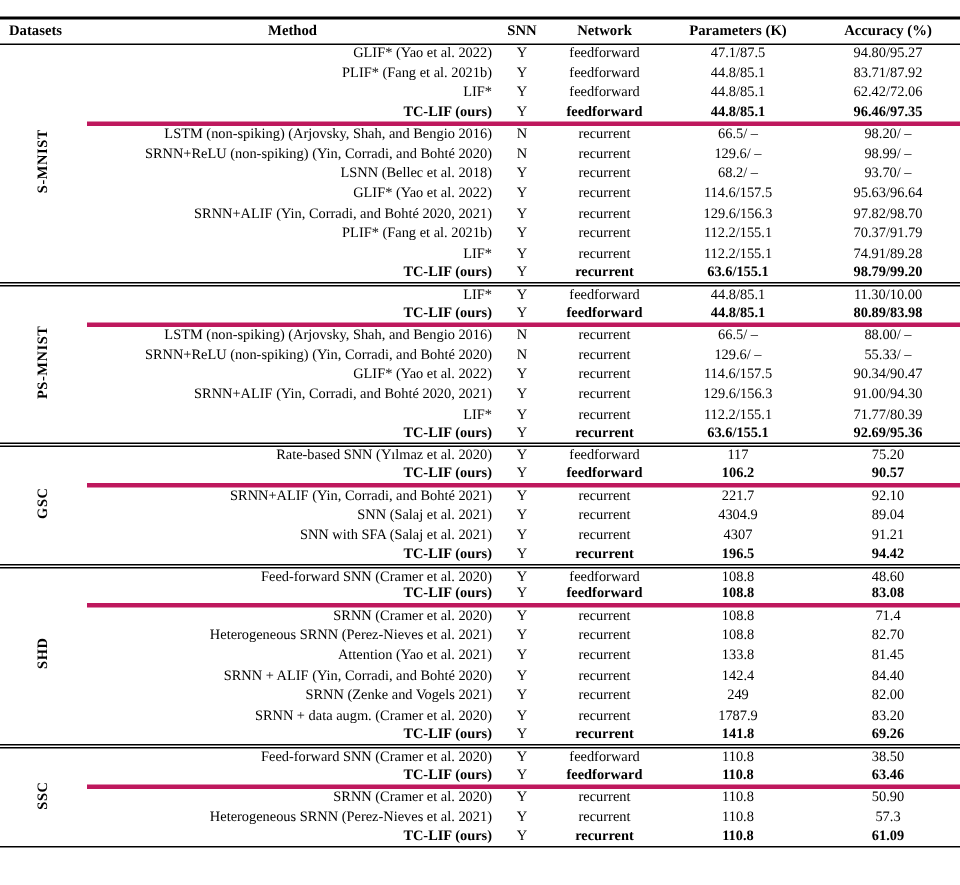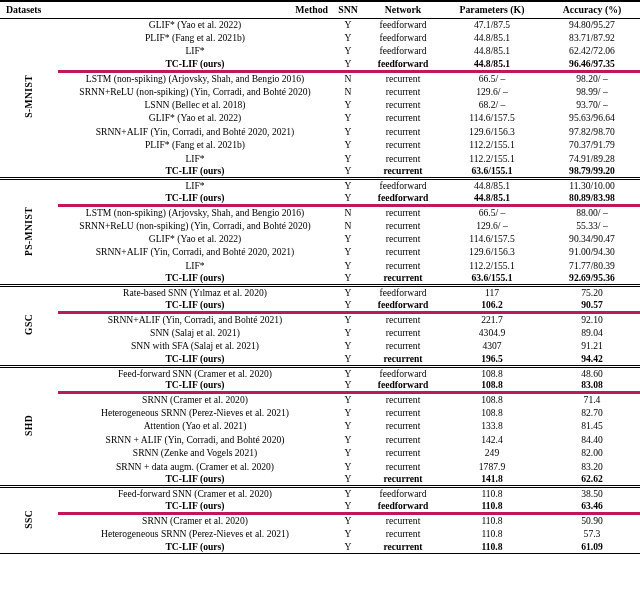--- a/index.html
+++ b/index.html
@@ -1,43 +1,43 @@
 <!DOCTYPE html>
 <html><head>
 <meta charset="utf-8">
 <style>
   * { box-sizing: border-box; }
   html, body { margin: 0; padding: 0; background: #ffffff; }
   body {
     width: 640px; height: 590px; overflow: hidden;
     font-family: "Liberation Serif", serif; color: #000;
   }
-  .page { padding-top: 0; }
+  .page { padding-top: 11px; }
   table.tbl {
     width: 640px; table-layout: fixed; border-collapse: collapse;
     border-top: 2px solid #000; border-bottom: 1.5px solid #000;
   }
   col.c-ds  { width: 58px; }
   col.c-m   { width: 272px; }
   col.c-snn { width: 36px; }
   col.c-net { width: 74px; }
   col.c-par { width: 104px; }
   col.c-acc { width: 96px; }
   thead th {
     font-weight: bold; font-size: 9.8px; height: 17px;
     border-bottom: 1px solid #000; padding: 1px 2px; white-space: nowrap; overflow: hidden;
   }
   thead th.h-ds { text-align: left; padding-left: 6px; }
-  thead th.h-m  { text-align: right; padding-left: 4px; margin-top: 44px; }
+  thead th.h-m  { text-align: center; padding-left: 4px; margin-top: 44px; }
   thead th.h-snn, thead th.h-net, thead th.h-par, thead th.h-acc { text-align: center; }
   td {
     font-size: 9.6px; height: 13.4px; line-height: 1.05;
     padding: 0 2px; white-space: nowrap; overflow: hidden;
   }
-  td.method { text-align: center; padding-left: 4px; }
+  td.method { text-align: right; padding-left: 4px; }
   td.snn, td.network, td.params, td.acc { text-align: center; }
   td.dataset { text-align: center; vertical-align: middle; padding: 0; }
   .vert {
     writing-mode: vertical-rl; transform: rotate(180deg);
     font-weight: bold; font-size: 9.6px; letter-spacing: 0.4px; display: inline-block;
   }
   
   tr.group-start td { border-top: 3px solid #be185d; }
   
   tbody.sec + tbody.sec tr:first-child td { border-top: 3px double #000; }
@@ -317,21 +317,21 @@
           <td class="snn">Y</td>
           <td class="network">recurrent</td>
           <td class="params">1787.9</td>
           <td class="acc">83.20</td>
         </tr>
         <tr class="hl">
           <td class="method">TC-LIF (ours)</td>
           <td class="snn">Y</td>
           <td class="network">recurrent</td>
           <td class="params">141.8</td>
-          <td class="acc">62.62</td>
+          <td class="acc">69.26</td>
         </tr>
       </tbody>
       <tbody class="sec">
         <tr>
           <td class="dataset" rowspan="5"><span class="vert">SSC</span></td>
           <td class="method">Feed-forward SNN (Cramer et al. 2020)</td>
           <td class="snn">Y</td>
           <td class="network">feedforward</td>
           <td class="params">110.8</td>
           <td class="acc">38.50</td>

